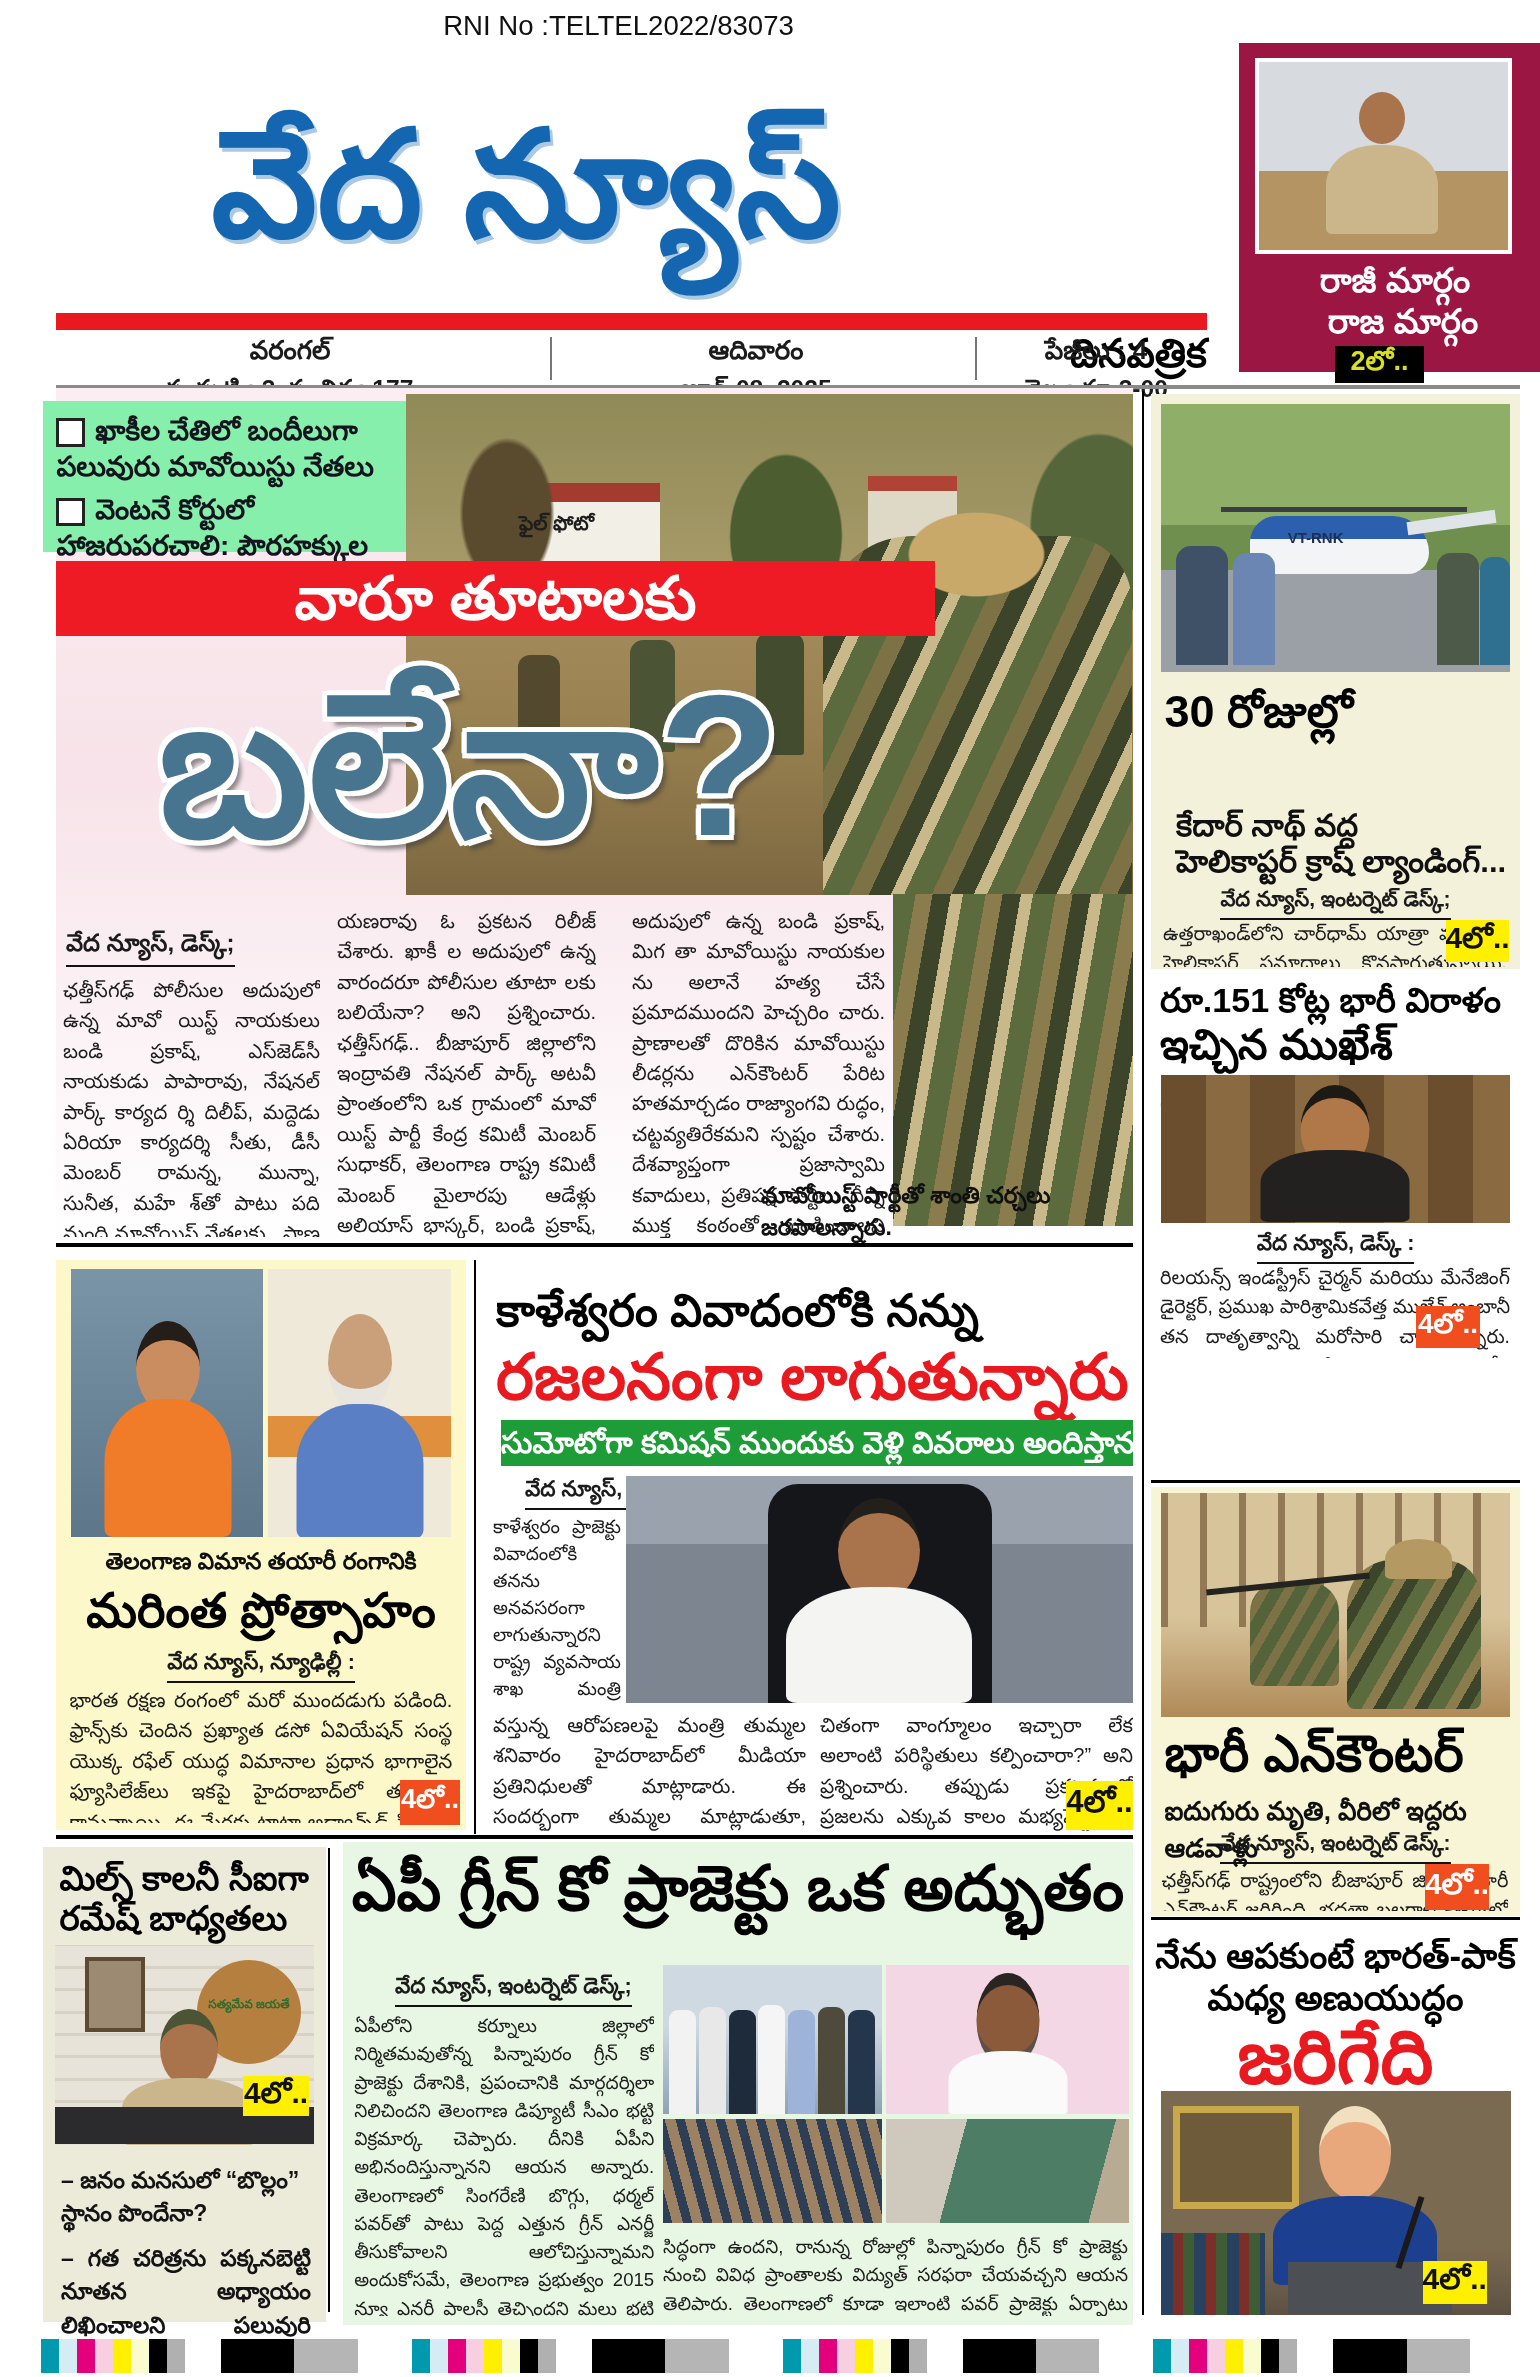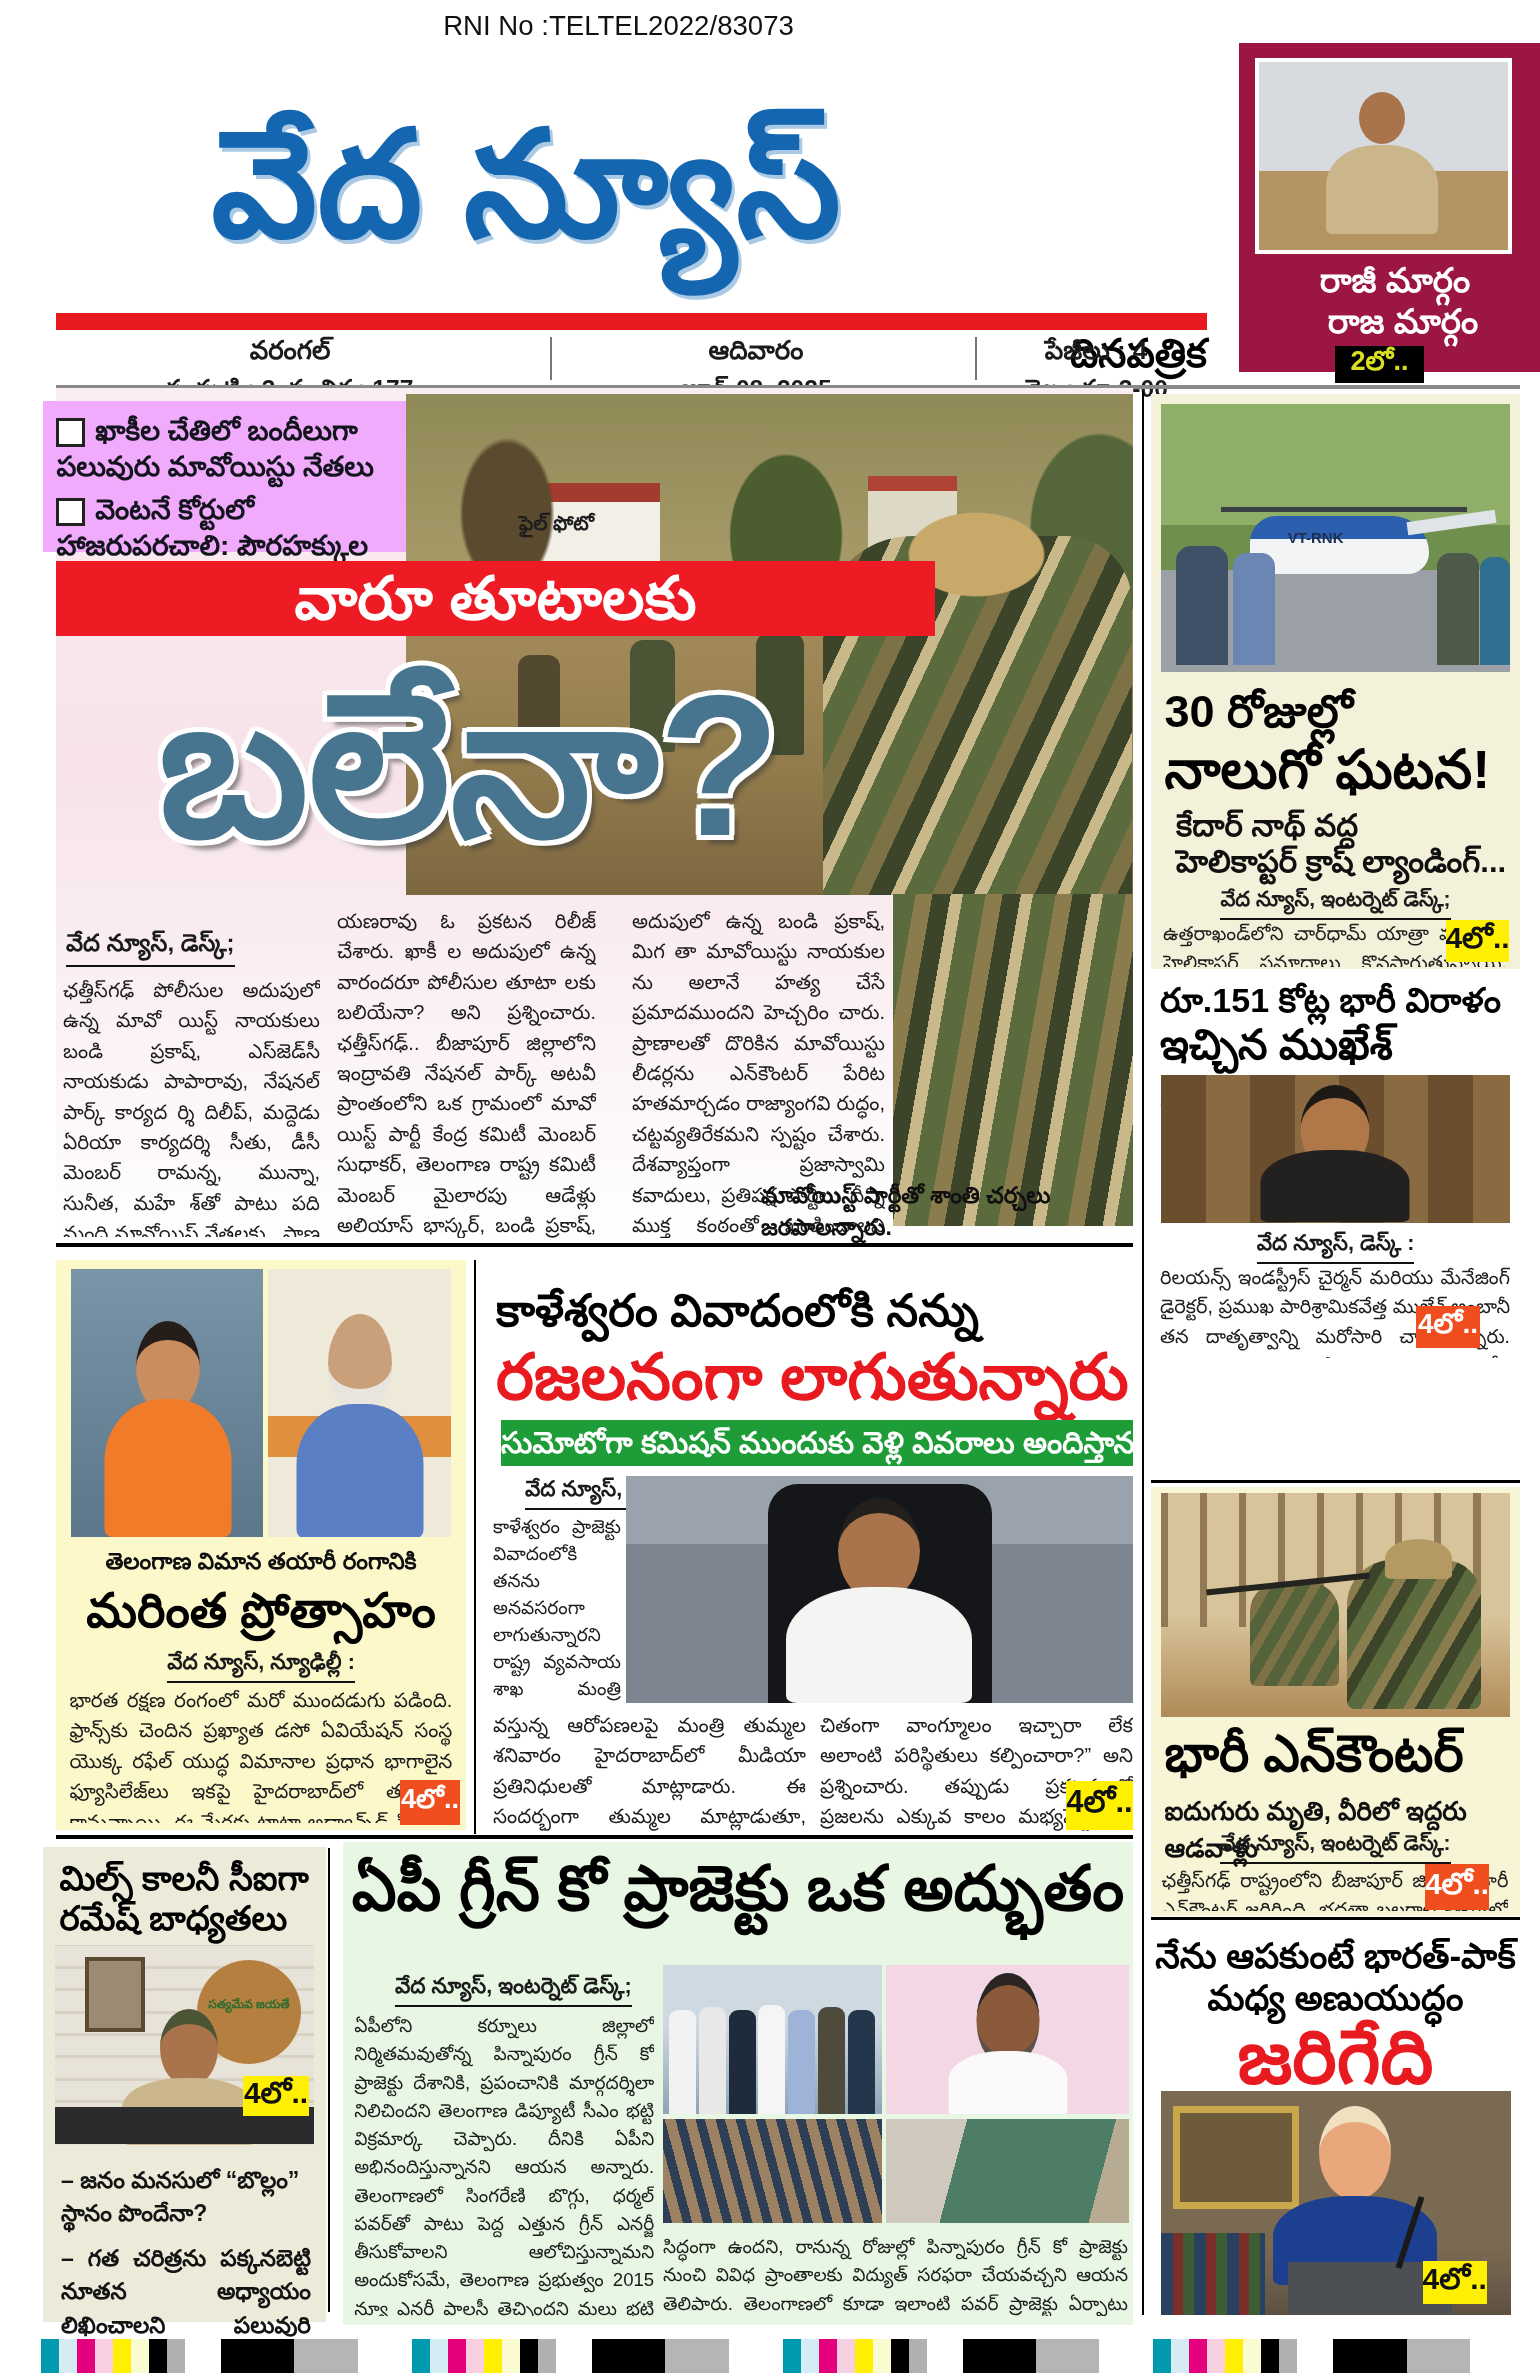--- a/index.html
+++ b/index.html
@@ -82,21 +82,21 @@
     <div class="abs" style="left:224px;top:246px;width:45px;height:112px;background:#4c5436;border-radius:13.4px 13.4px 3px 3px;"></div>
     <div class="abs" style="left:350px;top:238px;width:48px;height:123px;background:#434c2f;border-radius:13.4px 13.4px 3px 3px;"></div>
     <div class="abs" style="left:112px;top:261px;width:42px;height:97px;background:#53492f;border-radius:12px 12px 3px 3px;"></div>
     <div class="abs" style="left:417px;top:142px;width:309px;height:359px;background:repeating-linear-gradient(115deg,#5c6b3d 0 25px,#7d7146 25px 43px,#3c442a 43px 63px,#c9b98a 63px 75px);border-radius:89px 67px 0 0;"></div>
     <div class="abs" style="left:492px;top:112px;width:157px;height:97px;background:radial-gradient(ellipse at center,#c8a96a 0 60%,transparent 62%);"></div>
     <div class="abs bold" style="left:113px;top:118px;font-size:20px;color:#1d1d1d;">ఫైల్ ఫోటో</div>
   </div>
 
   <div class="ph" style="left:893px;top:894px;width:240px;height:332px;background:repeating-linear-gradient(100deg,#5c6b3d 0 22.4px,#8a7c4c 22.4px 39px,#3c442a 39px 57px,#c9b98a 57px 69px);"></div>
 
-  <div class="abs" style="left:43px;top:401px;width:363px;height:151px;background:#f0abfc;padding:12px 10.4px 0 13.4px;box-sizing:border-box;">
+  <div class="abs" style="left:43px;top:401px;width:363px;height:151px;background:#86efac;padding:12px 10.4px 0 13.4px;box-sizing:border-box;">
     <div style="font-size:28px;line-height:1.28;font-weight:bold;color:#14141e;">
       <span class="chk"></span><span>ఖాకీల చేతిలో బందీలుగా పలువురు మావోయిస్టు నేతలు</span>
     </div>
     <div style="font-size:28px;line-height:1.28;font-weight:bold;color:#14141e;margin-top:7.5px;">
       <span class="chk"></span><span>వెంటనే కోర్టులో హాజరుపరచాలి: పౌరహక్కుల సంఘం</span>
     </div>
   </div>
 
   <div class="abs ctr bold" style="left:56px;top:561px;width:879px;height:75px;background:#ee1b24;color:#fff;font-size:60px;line-height:76px;">వారూ తూటాలకు</div>
 
@@ -161,21 +161,20 @@
       <div class="abs" style="left:89px;top:112px;width:179px;height:58px;background:linear-gradient(180deg,#2c5fae 0 40%,#f2f4f6 40% 100%);border-radius:37px 52px 30px 30px;"></div>
       <div class="abs" style="left:246px;top:112px;width:89px;height:13.4px;background:#dfe4e8;transform:rotate(-8deg);"></div>
       <div class="abs" style="left:60px;top:103px;width:246px;height:4.5px;background:#3a3f44;"></div>
       <div class="abs" style="left:15px;top:142px;width:52px;height:119px;background:#3f5166;border-radius:15px 15px 0 0;"></div>
       <div class="abs" style="left:72px;top:149px;width:42px;height:112px;background:#6c86b4;border-radius:13.4px 13.4px 0 0;"></div>
       <div class="abs" style="left:276px;top:149px;width:42px;height:112px;background:#4e5a49;border-radius:13.4px 13.4px 0 0;"></div>
       <div class="abs" style="left:319px;top:153px;width:30px;height:108px;background:#2f6f8f;border-radius:12px 12px 0 0;"></div>
       <div class="abs bold" style="left:127px;top:125px;font-size:15px;color:#1d2f52;">VT-RNK</div>
     </div>
     <div class="abs bold" style="left:13.4px;top:292px;font-size:45px;color:#000;">30 రోజుల్లో</div>
-    <div class="abs bold" style="left:13.4px;top:344px;font-size:54px;color:#000;">నాలుగో ఘటన!</div>
     <div class="abs bold" style="left:25px;top:414px;font-size:31px;color:#101010;">కేదార్ నాథ్ వద్ద</div>
     <div class="abs bold" style="left:25px;top:450px;font-size:31px;color:#101010;">హెలికాప్టర్ క్రాష్ ల్యాండింగ్...</div>
     <div class="abs ctr" style="left:0;top:493px;width:100%;">
       <span class="byline" style="font-size:21px;">వేద న్యూస్, ఇంటర్నెట్ డెస్క్;</span>
     </div>
     <div class="abs just bodytxt" style="left:12px;top:525px;width:344px;height:48px;font-size:19.4px;overflow:hidden;">ఉత్తరాఖండ్‌లోని చార్‌ధామ్ యాత్రా మార్గంలో హెలికాప్టర్ ప్రమాదాలు కొనసాగుతున్నాయి. తాజాగా శనివారం ఉదయం కేదార్‌నాథ్‌కు యాత్రి కులను తీసుకెళుతున్న ఒక ప్రైవేట్ సంస్థకు</div>
     <div class="abs tag tag-y" style="left:295px;top:526px;width:63px;height:42px;font-size:30px;">4లో..</div>
   </div>
 
   <div class="abs" style="left:1151px;top:969px;width:369px;height:514px;background:#fff;">

